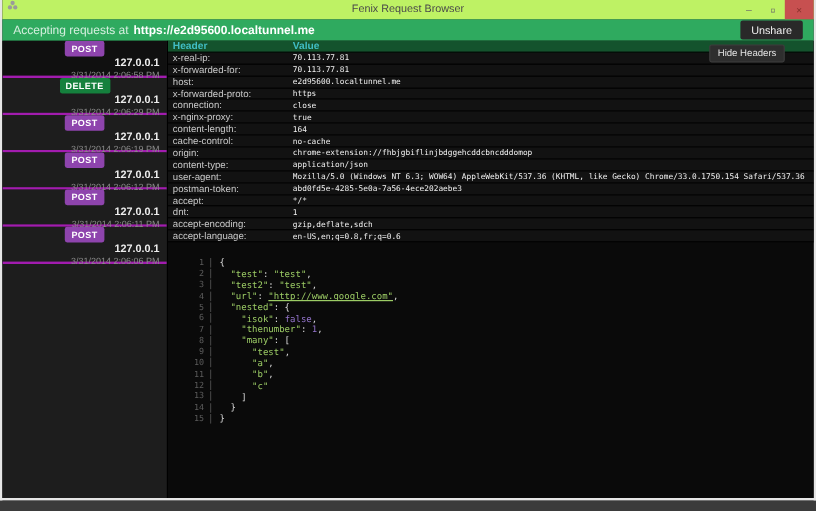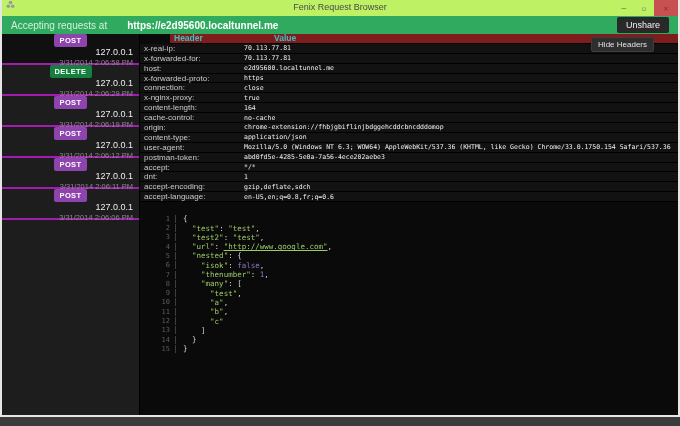--- a/index.html
+++ b/index.html
@@ -15,46 +15,46 @@
   .app-icon { margin-left:4px; z-index:2; line-height:0; }
   .win-title { position:absolute; left:0; right:0; text-align:center; font-size:9px; color:#4a4a4a; line-height:14px; }
   .win-controls { margin-left:auto; display:flex; height:100%; z-index:2; }
   .win-btn { width:20px; height:100%; display:flex; align-items:center; justify-content:center;
              font-size:8px; color:#6a6a6a; cursor:default; font-family:"DejaVu Sans Mono", monospace; }
   .win-btn.close { width:24px; background:#c75050; color:#86302b; font-weight:bold; }
 
   
   .banner { height:18px; background:#2faa5f; display:flex; align-items:center; padding:0 9px; flex:none; }
   .banner-label { font-size:10px; color:#d5efdf; }
-  .banner-url { font-size:10px; color:#ffffff; font-weight:bold; margin-left:20px; }
+  .banner-url { font-size:10px; color:#ffffff; font-weight:bold; margin-left:4px; }
   .unshare-btn { margin-left:auto; background:#292929; color:#f0f0f0; font-size:9px;
                  padding:3px 9px; border-radius:2px; border:none; font-family:inherit; }
 
   
   .content { flex:1; display:flex; min-height:0; }
 
   .sidebar { width:138px; flex:none; background:#1d1d1d; border-right:1px solid #000; overflow:hidden; }
   .req { height:31px; padding:0 6px; display:flex; align-items:center; border-bottom:2px solid #a21caf; background:#1d1d1d;flex-direction:column; }
   .req.selected { background:#101010; }
   .badge { font-size:7.5px; font-weight:bold; color:#fff; padding:2px 5px; border-radius:2px; letter-spacing:.4px; }
   .req-meta { margin-left:auto; text-align:right; }
-  .req-ip { font-size:9px; font-weight:normal; color:#ededed; }
+  .req-ip { font-size:9px; font-weight:bold; color:#ededed; }
   .req-time { font-size:7.5px; color:#8a8a8a; margin-top:1px; }
 
   .main { flex:1; position:relative; background:#0a0a0a; overflow:hidden; }
   .hide-headers-btn { position:absolute; top:3px; right:24px; background:#2e2e2e; color:#e2e2e2;
                       font-size:8px; padding:2px 6px; border-radius:2px; border:1px solid #3d3d3d;
                       font-family:inherit; z-index:3; }
 
   .htable { width:100%; }
   .hrow { display:flex; align-items:center; height:9.9px; background:#121212; border-bottom:1px solid #000; }
   .hname { width:104px; flex:none; padding-left:4px; font-size:8px; color:#c9c9c9; white-space:nowrap; }
   .hval  { font-family:"DejaVu Sans Mono", monospace; font-size:6.5px; font-weight:normal;
            color:#f0f0f0; white-space:nowrap; overflow:hidden; }
-  .hrow.cols { background:#7f1d1d;margin-left:30px; }
+  .hrow.cols { background:#14532d; }
   .hrow.cols .hname, .hrow.cols .hval { font-family:"Liberation Sans", sans-serif;
            font-size:8.5px; font-weight:bold; color:#41bdc4; }
 
   
   .json-view { margin:12px 0 0 14px; }
   .jline { display:flex; height:9.3px; align-items:center; }
   .lnum { width:22px; flex:none; text-align:right; padding-right:5px; border-right:1px solid #3e3e3e;
           color:#5c5c5c; font-family:"DejaVu Sans Mono", monospace; font-size:7px; }
   .lcode { padding-left:7px; font-family:"DejaVu Sans Mono", monospace; font-size:7.5px; white-space:pre; }
   .tok-punc { color:#d6d6d6; }

